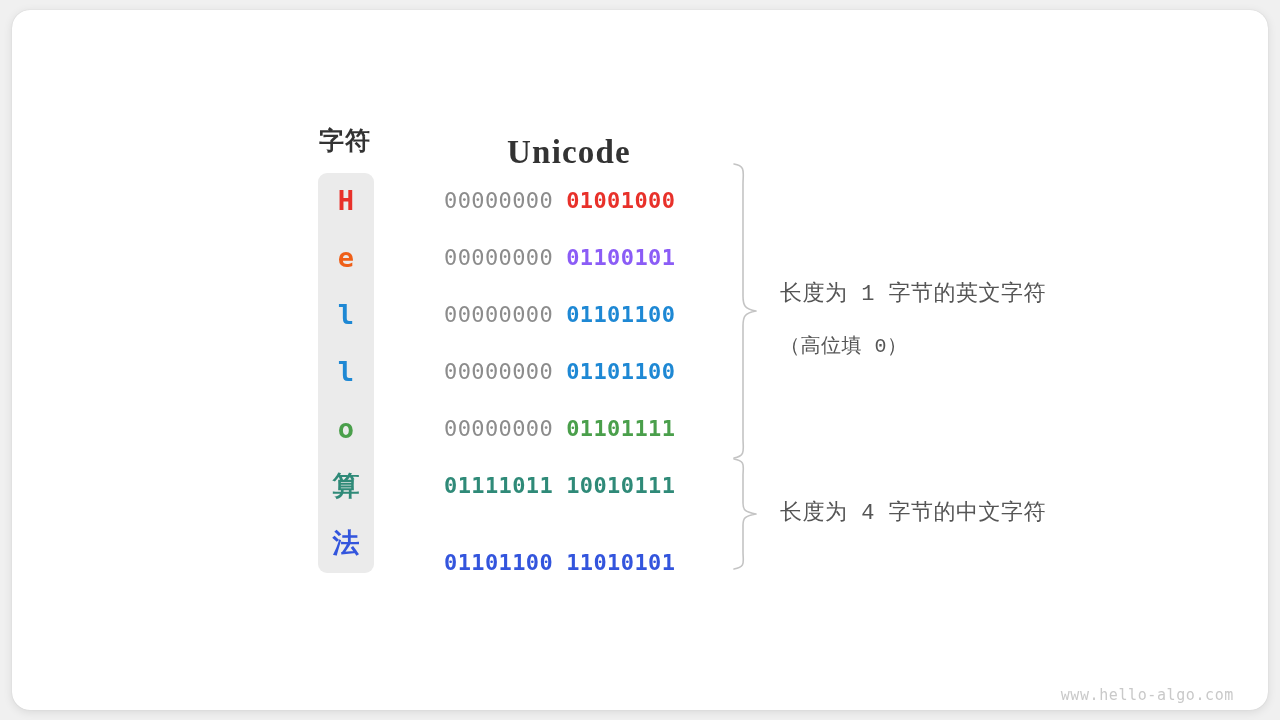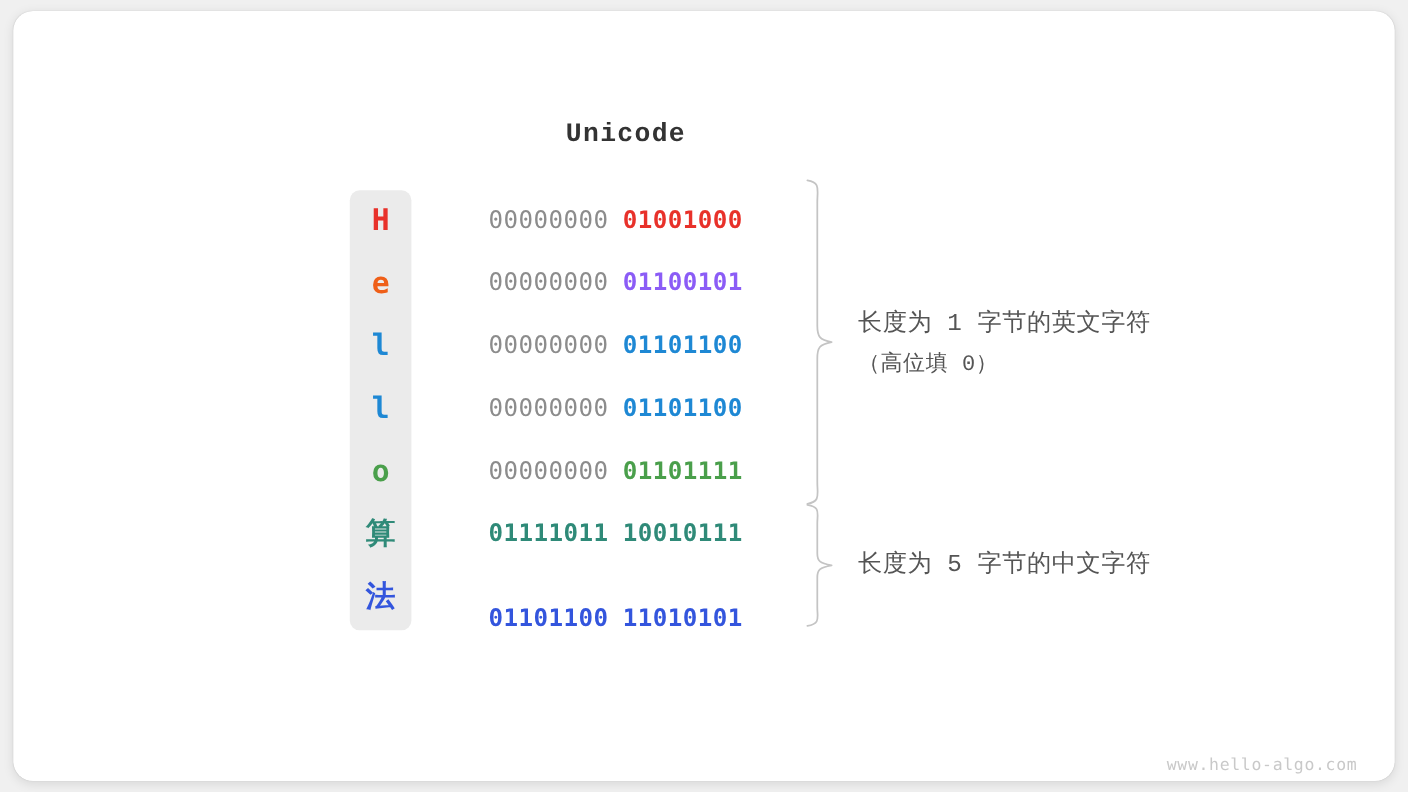--- a/index.html
+++ b/index.html
@@ -40,23 +40,23 @@
     color: #333333;
     white-space: nowrap;
     text-align: center;
   }
   #hdr-char {
     left: 263px; top: 114px; width: 140px;
     font-size: 25px;
     letter-spacing: 1px;
   }
   #hdr-unicode {
-    left: 437px; top: 99px; width: 240px;
-    font-family: Liberation Mono, monospace;
-    font-size: 24px;
+    left: 437px; top: 124px; width: 240px;
+    font-family: Liberation Serif, serif;
+    font-size: 33px;
     letter-spacing: 1.2px;
   }
 
   
   #char-col {
     position: absolute;
     left: 306px;
     top: 163px;
     width: 56px;
     height: 400px;
@@ -120,21 +120,21 @@
     white-space: nowrap;
     font-family: Liberation Mono, monospace;
   }
   .annot .line1 {
     font-size: 22px;
     letter-spacing: 0.5px;
   }
   .annot .line2 {
     font-size: 20px;
     letter-spacing: 0.5px;
-    margin-top: 8px;
+    margin-top: 24px;
   }
   #annot-1 { left: 768px; top: 268px; width: 328px; }
   #annot-2 { left: 768px; top: 487px; width: 328px; }
 
   
   #watermark {
     position: absolute;
     right: 58px;
     bottom: 26px;
     font-family: "DejaVu Sans Mono", monospace;
@@ -143,20 +143,21 @@
     letter-spacing: 0.6px;
     white-space: nowrap;
   }
 </style>
 </head>
 <body>
 
 <div id="card">
   <div class="stage">
 
+    <div class="hdr" id="hdr-char">字符</div>
     <div class="hdr" id="hdr-unicode">Unicode</div>
 
     <div id="char-col"></div>
 
     <div id="rows-host">
         <div class="char-cell latin" style="top: 176px; color: rgb(232, 49, 42);">H</div>
         <div class="bin-row" style="top: 176px;"><span class="byte-hi">00000000</span><span class="bin-gap"></span><span class="byte-lo" style="color: rgb(232, 49, 42);">01001000</span></div>
         <div class="char-cell latin" style="top: 233px; color: rgb(239, 95, 24);">e</div>
         <div class="bin-row" style="top: 233px;"><span class="byte-hi">00000000</span><span class="bin-gap"></span><span class="byte-lo" style="color: #8b5cf6;">01100101</span></div>
         <div class="char-cell latin" style="top: 290px; color: rgb(30, 136, 212);">l</div>
@@ -189,19 +190,19 @@
                C 19 60, 17 62, 17 69
                L 17 96
                C 17 106, 20 111, 8 113" fill="none" stroke="#c4c4c4" stroke-width="1.6" stroke-linecap="round" stroke-linejoin="round"></path>
     </svg>
 
     <div class="annot" id="annot-1">
       <div class="line1">长度为 1 字节的英文字符</div>
       <div class="line2">（高位填 0）</div>
     </div>
     <div class="annot" id="annot-2">
-      <div class="line1">长度为 5 字节的中文字符</div>
+      <div class="line1">长度为 4 字节的中文字符</div>
     </div>
 
     <div id="watermark">www.hello-algo.com</div>
 
   </div>
 </div>
 
 </body></html>

